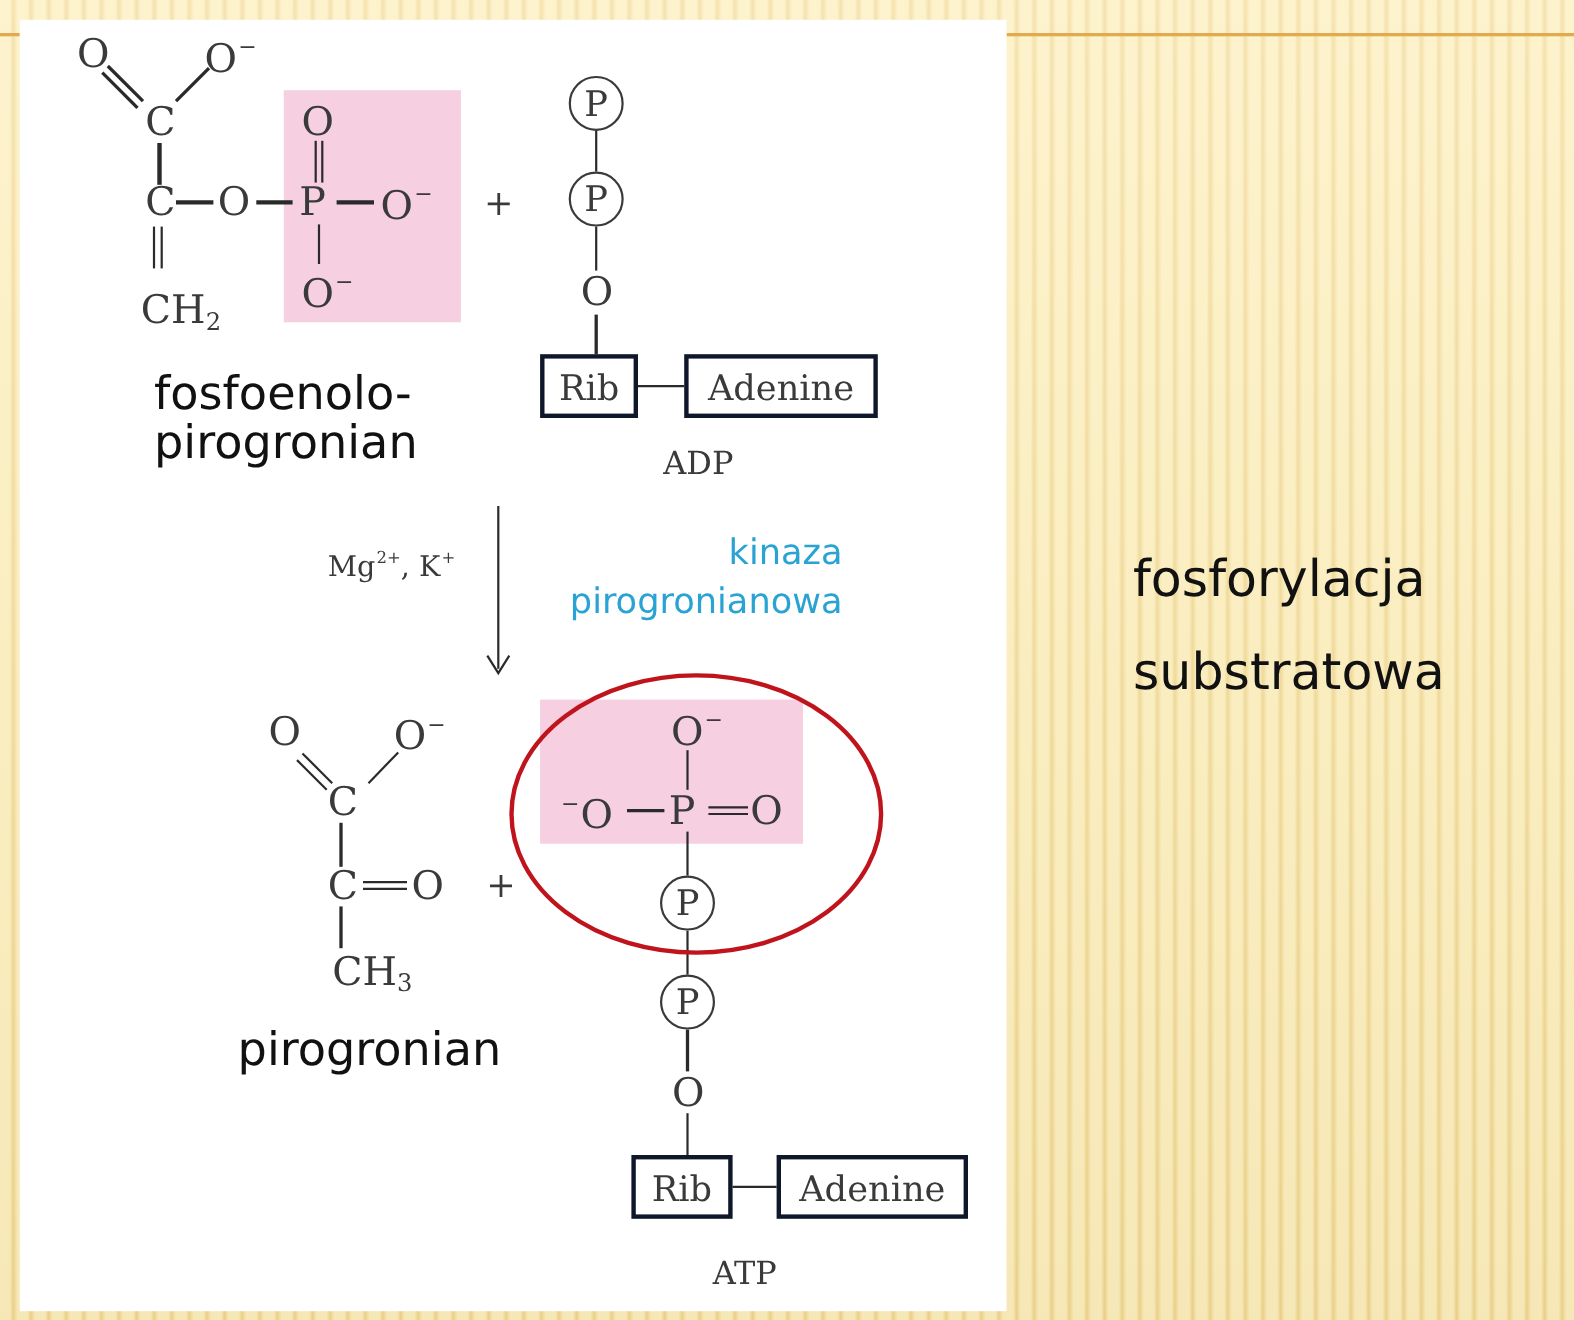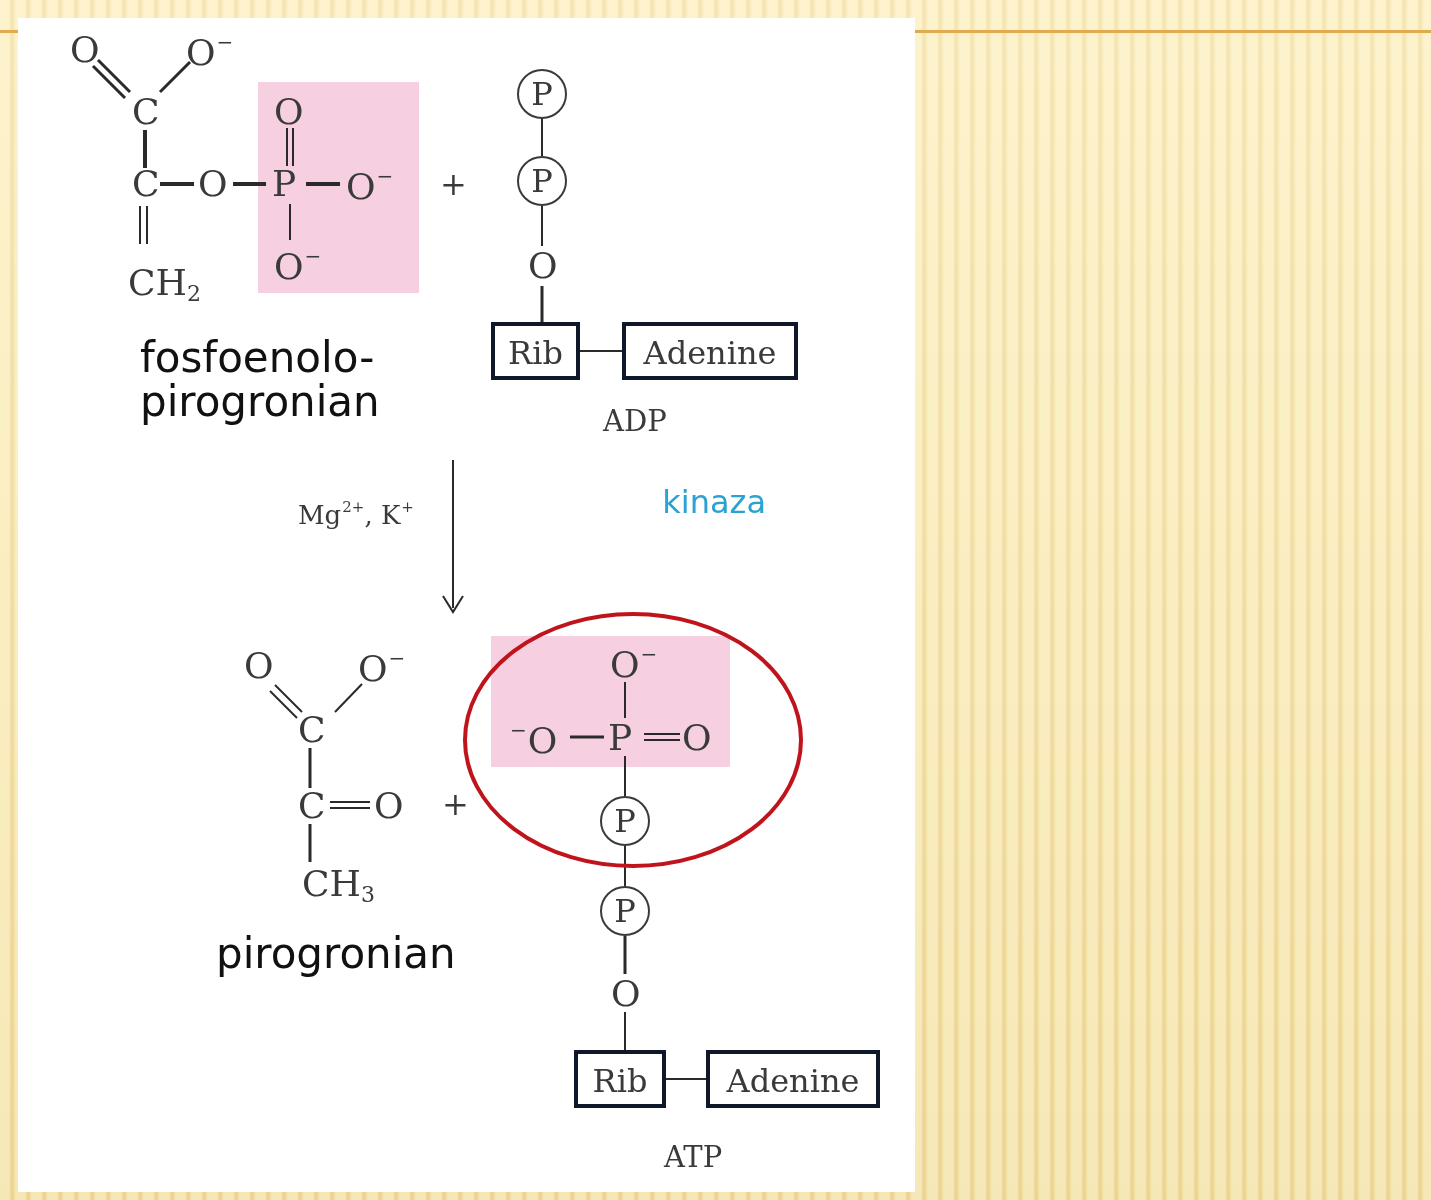--- a/index.html
+++ b/index.html
@@ -105,36 +105,39 @@
 <div class="circleP" style="left:517px; top:69px;">P</div>
 <div class="circleP" style="left:517px; top:156px;">P</div>
 <div class="chem" style="left:528px; top:248px;">O</div>
 <div class="box" style="left:491px; top:322px; width:89px; height:58px;">Rib</div>
 <div class="box" style="left:622px; top:322px; width:176px; height:58px;">Adenine</div>
 <div class="label" style="left:603px; top:404px;">ADP</div>
 
 <div class="chem" style="left:298px; top:500px; font-size:26px;"><span>Mg</span><sup style="font-size:15px; vertical-align:12px;">2+</sup><span>, K</span><sup style="font-size:15px; vertical-align:12px;">+</sup></div>
 <div class="hand blue" style="left:486px; top:480px; width:280px;">
   <div>kinaza</div>
+  <div>pirogronianowa</div>
 </div>
 
 <div class="chem" style="left:244px; top:648px;">O</div>
 <div class="chem" style="left:358px; top:648px;"><span>O</span><sup>−</sup></div>
 <div class="chem" style="left:298px; top:712px;">C</div>
 <div class="chem" style="left:298px; top:788px;">C</div>
 <div class="chem" style="left:374px; top:788px;">O</div>
 <div class="chem" style="left:302px; top:866px;"><span>CH</span><sub>3</sub></div>
 <div class="chem" style="left:442px; top:788px; font-size:32px;">+</div>
 <div class="hand" style="left:216px; top:932px;">pirogronian</div>
 
 <div class="chem" style="left:610px; top:644px;"><span>O</span><sup>−</sup></div>
 <div class="chem" style="left:510px; top:720px;"><sup style="margin-left:0; margin-right:1px;">−</sup><span>O</span></div>
 <div class="chem" style="left:608px; top:720px;">P</div>
 <div class="chem" style="left:682px; top:720px;">O</div>
 <div class="circleP" style="left:600px; top:796px;">P</div>
 <div class="circleP" style="left:600px; top:886px;">P</div>
 <div class="chem" style="left:611px; top:976px;">O</div>
 <div class="box" style="left:574px; top:1050px; width:92px; height:58px;">Rib</div>
 <div class="box" style="left:706px; top:1050px; width:174px; height:58px;">Adenine</div>
-<div class="label" style="left:648px; top:1140px;margin-left:16px;">ATP</div>
+<div class="label" style="left:648px; top:1140px;">ATP</div>
 
 <div class="side">
+  <div>fosforylacja</div>
+  <div>substratowa</div>
 </div>
 
 </body></html>

